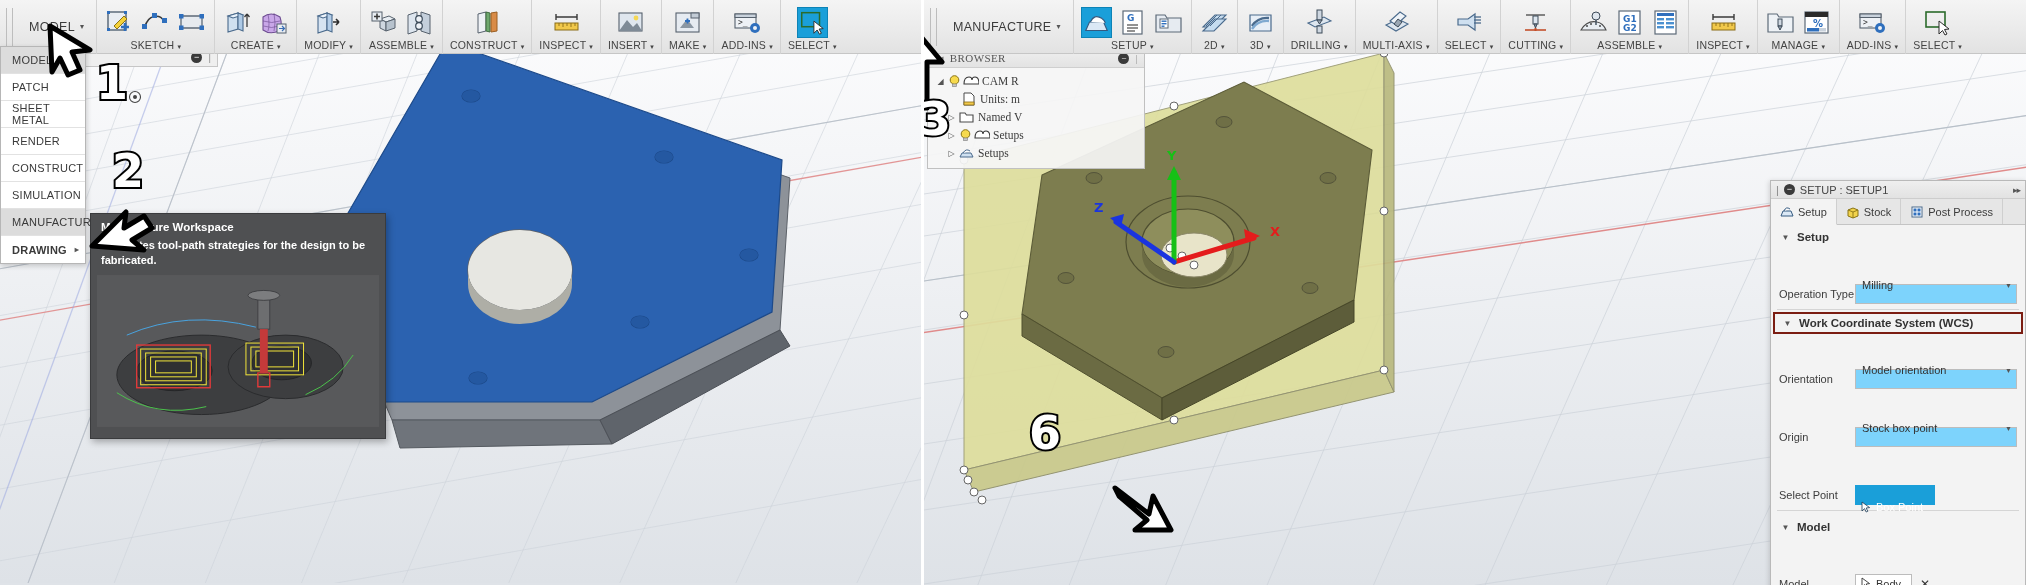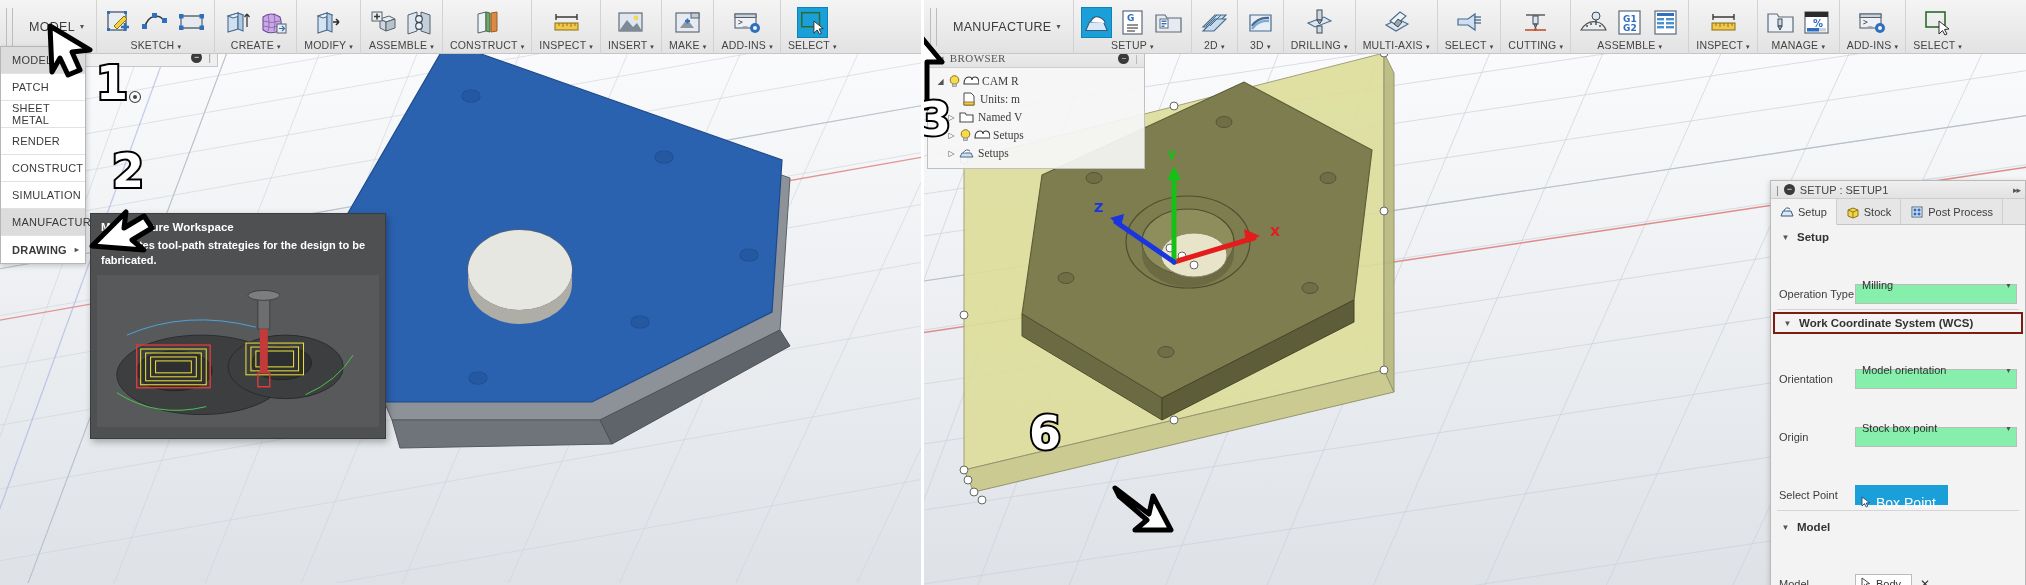--- a/index.html
+++ b/index.html
@@ -135,30 +135,30 @@
   .sect.hl {
     outline:2px solid #7b1d12; margin:3px 4px; padding:3px 6px;
     background:#f3f3f3;
   }
   .frow {
     display:flex; align-items:center; height:23px; padding:0 8px; margin-bottom:2px;
     font-size:11px; color:#3c3c3c;margin-top:35px;
   }
   .frow .flabel { width:76px; flex:none; }
   .sel-box {
-    flex:1; height:20px; background:#86efac; border:1px solid #bcbcbc;
+    flex:1; height:20px; background:#7dd3fc; border:1px solid #bcbcbc;
     display:flex; align-items:center; padding:0 4px 17px 6px;
     font-size:11px; color:#333;
   }
   .sel-box .g { flex:1; }
   .sel-box .caret { font-size:7px; color:#555; }
   .btn-blue {
-    background:#1a9fd9; color:#fff; font-size:14px;
+    background:#1a9fd9; color:#fff; font-size:11px;
     height:20px; padding:16px 12px 0 6px;
-    display:flex; align-items:center; gap:4px; border:none;
+    display:flex; align-items:flex-start; gap:4px; border:none;
   }
   .btn-white {
     background:#fff; color:#333; font-size:11px; border:1px solid #bcbcbc;
     height:19px; padding:0 10px 0 5px; display:flex; align-items:center; gap:4px;
   }
   .xmark { font-size:12px; color:#333; margin-left:8px; }
   .divider { height:1px; background:#d5d5d5; margin:4px 6px; }
   .checkrow { display:flex; align-items:center; gap:6px; padding:5px 9px 8px;
     font-size:11.5px; font-weight:bold; color:#333; }
   .cbox { width:12px; height:12px; border:1px solid #9a9a9a; background:#e9e9e9; }

